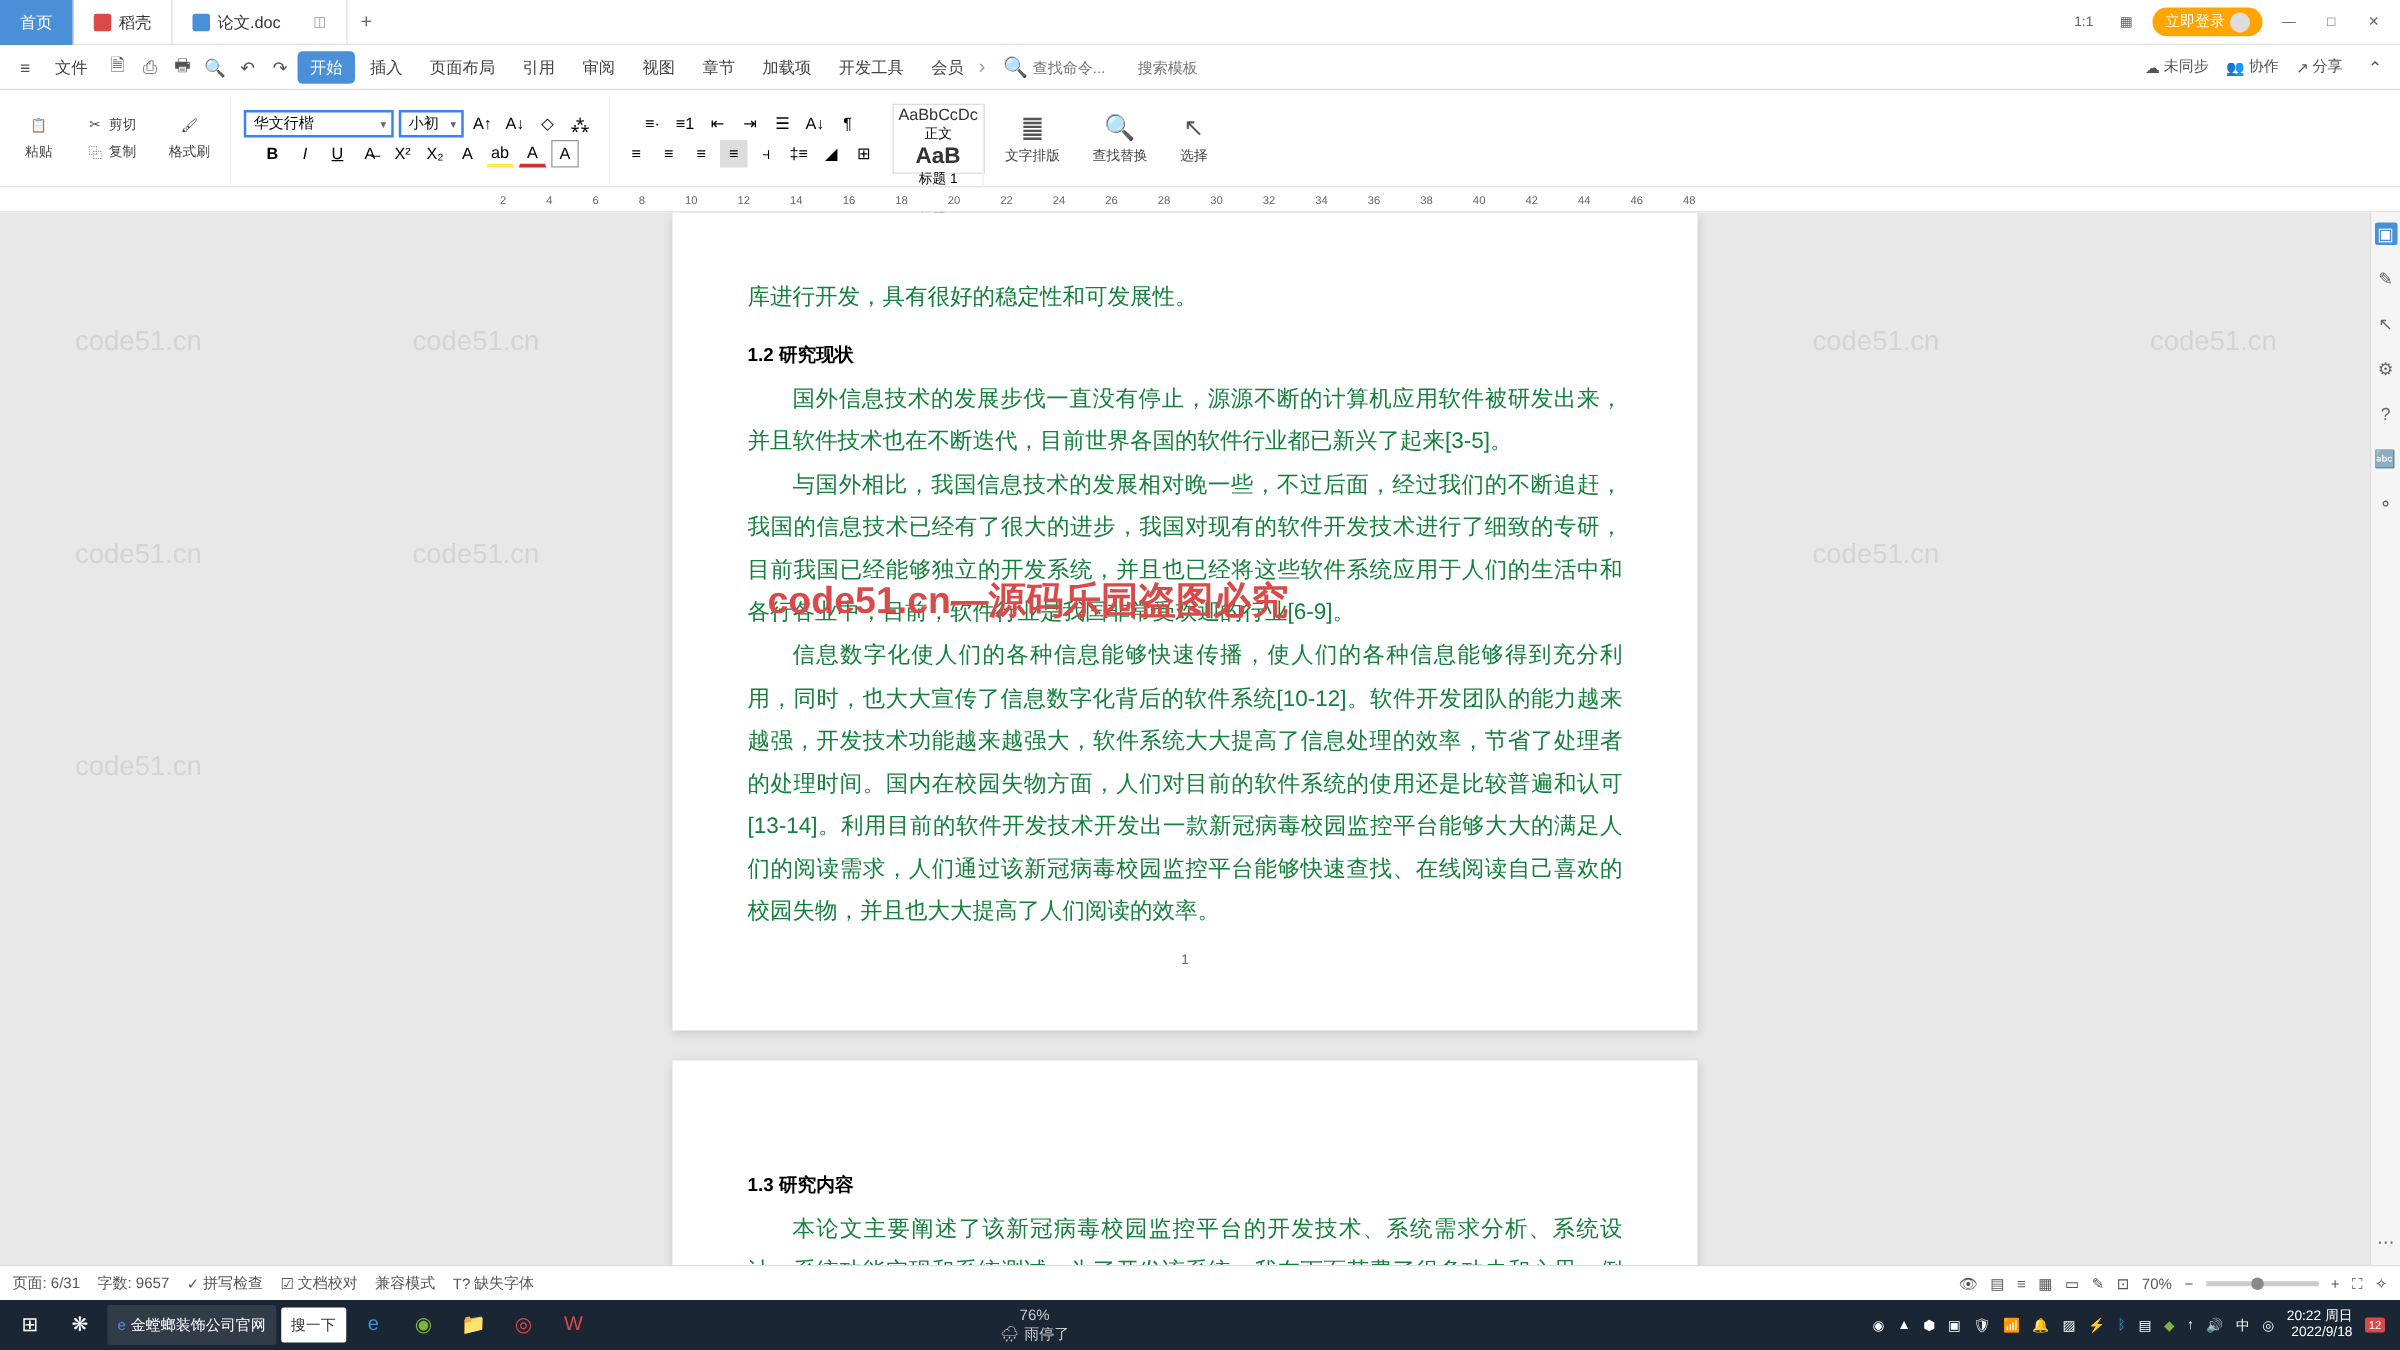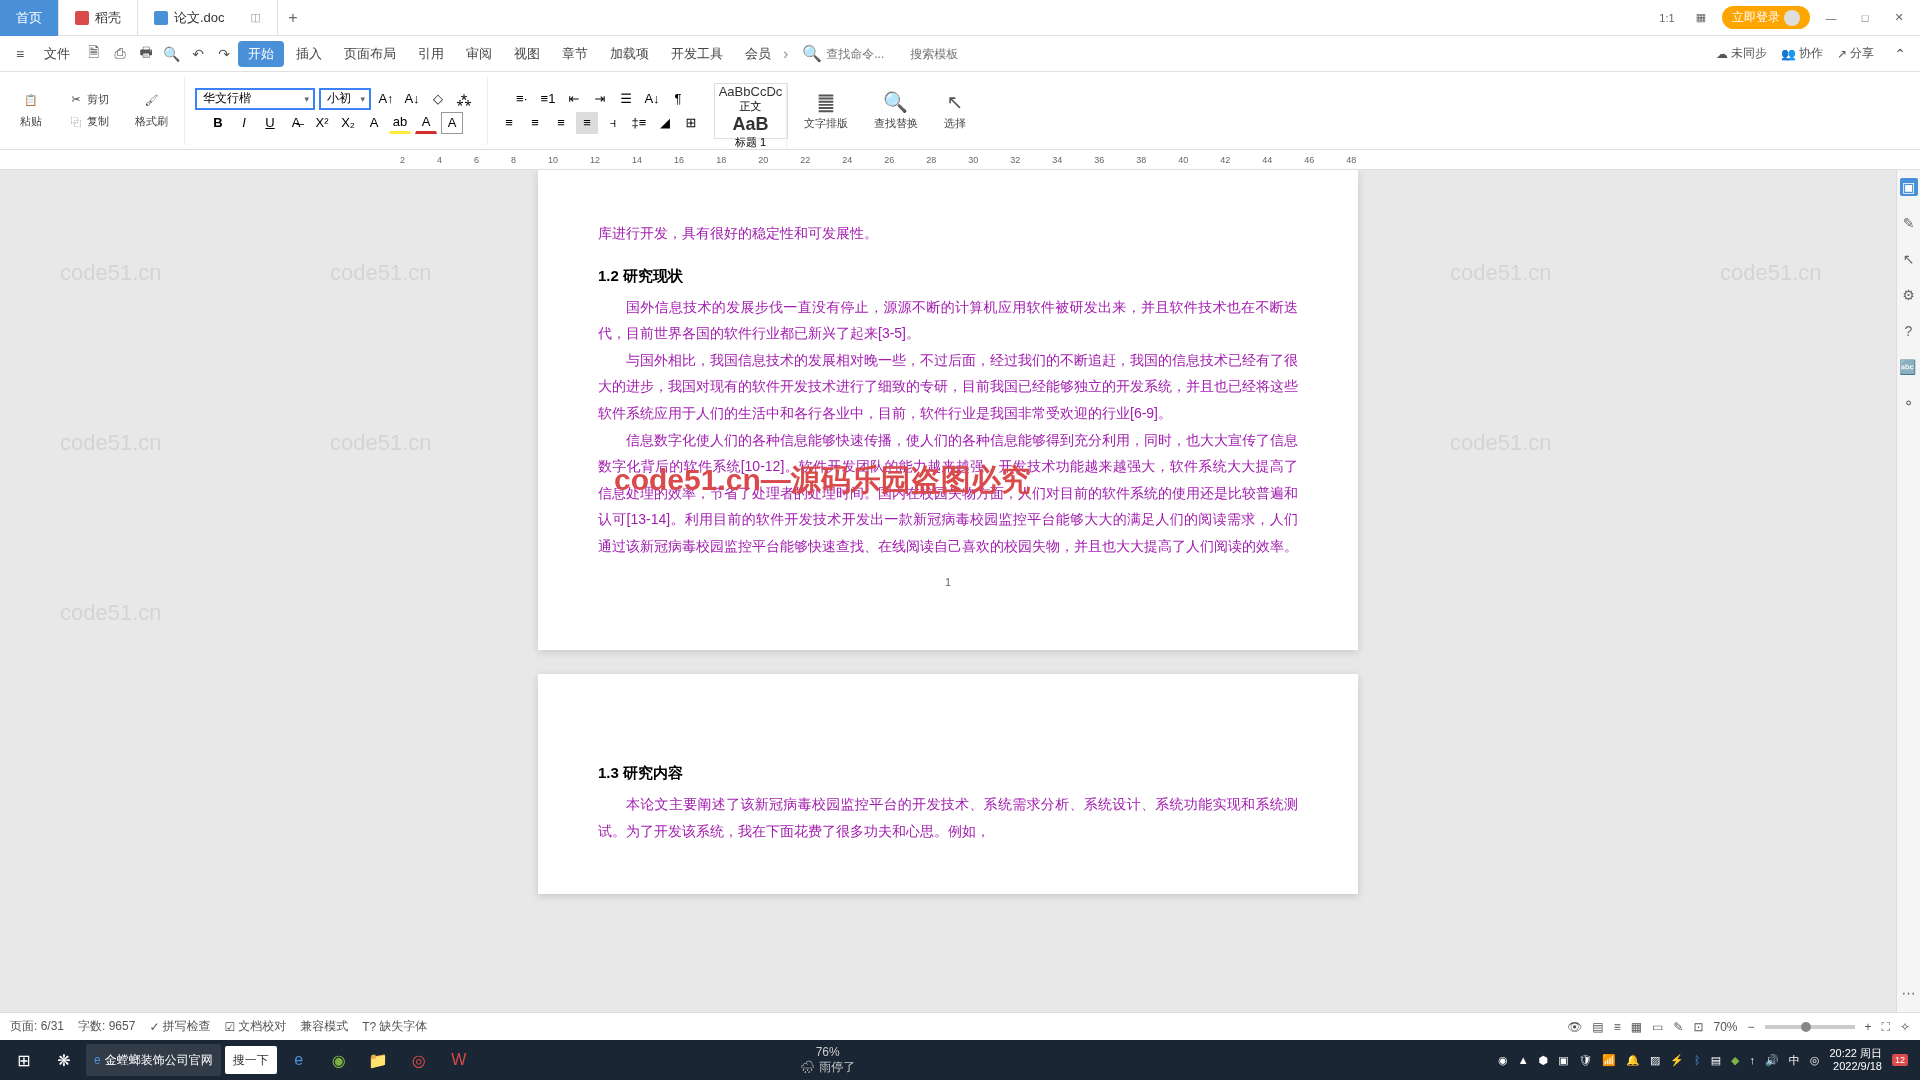--- a/index.html
+++ b/index.html
@@ -34,21 +34,21 @@
 .styles { display:flex; border:1px solid #ddd; height:56px;flex-direction:column; }
 .style-item { width:72px; display:flex; flex-direction:column; align-items:center; justify-content:center; font-size:11px; border-right:1px solid #eee; cursor:pointer; }
 .style-prev { font-size:13px; color:#333; }
 .bigbtn { display:flex; flex-direction:column; align-items:center; gap:2px; padding:4px 10px; cursor:pointer; }
 .bigbtn .bic { font-size:20px; color:#555; }
 .bigbtn .blbl { font-size:11px; color:#444; }
 .ruler { height:20px; background:#fff; border-bottom:1px solid #ddd; position:relative; font-size:9px; color:#666; display:flex; align-items:center; padding-left:400px; }
 .ruler span { margin-right:32px; }
 .workspace { position:absolute; top:170px; left:0; right:24px; bottom:48px; overflow:auto; background:#e8e8e8; }
 .page { width:820px; margin:0 auto 24px; background:#fff; box-shadow:0 2px 8px rgba(0,0,0,0.15); padding:50px 60px; min-height:480px; position:relative; }
-.page p { font-size:14px; color:#a21caf; line-height:1.9; text-align:justify; margin-bottom:0; }
+.page p { font-size:18px; color:#15803d; line-height:1.9; text-align:justify; margin-bottom:0; }
 .page .indent { text-indent:2em; }
 .page h3 { font-size:15px; font-weight:bold; margin:20px 0 8px; }
 .pgnum { text-align:center; font-size:11px; color:#666; margin-top:16px; }
 .wm { position:absolute; color:#d94a4a; font-size:30px; font-weight:bold; pointer-events:none; white-space:nowrap; }
 .wm-small { color:rgba(100,100,100,0.15); font-size:22px; position:fixed; pointer-events:none; }
 .sidepanel { position:absolute; right:0; top:170px; bottom:48px; width:24px; background:#f5f5f5; border-left:1px solid #ddd; display:flex; flex-direction:column; align-items:center; padding-top:8px; gap:18px; }
 .side-ic { width:18px; height:18px; color:#666; cursor:pointer; font-size:14px; display:flex; align-items:center; justify-content:center; }
 .statusbar { position:absolute; bottom:0; left:0; right:0; height:28px; background:#fff; border-top:1px solid #ddd; display:flex; align-items:center; padding:0 10px; font-size:12px; color:#555; gap:14px; }
 .sb-item { display:flex; align-items:center; gap:3px; cursor:pointer; }
 .sb-right { margin-left:auto; display:flex; align-items:center; gap:10px; }

